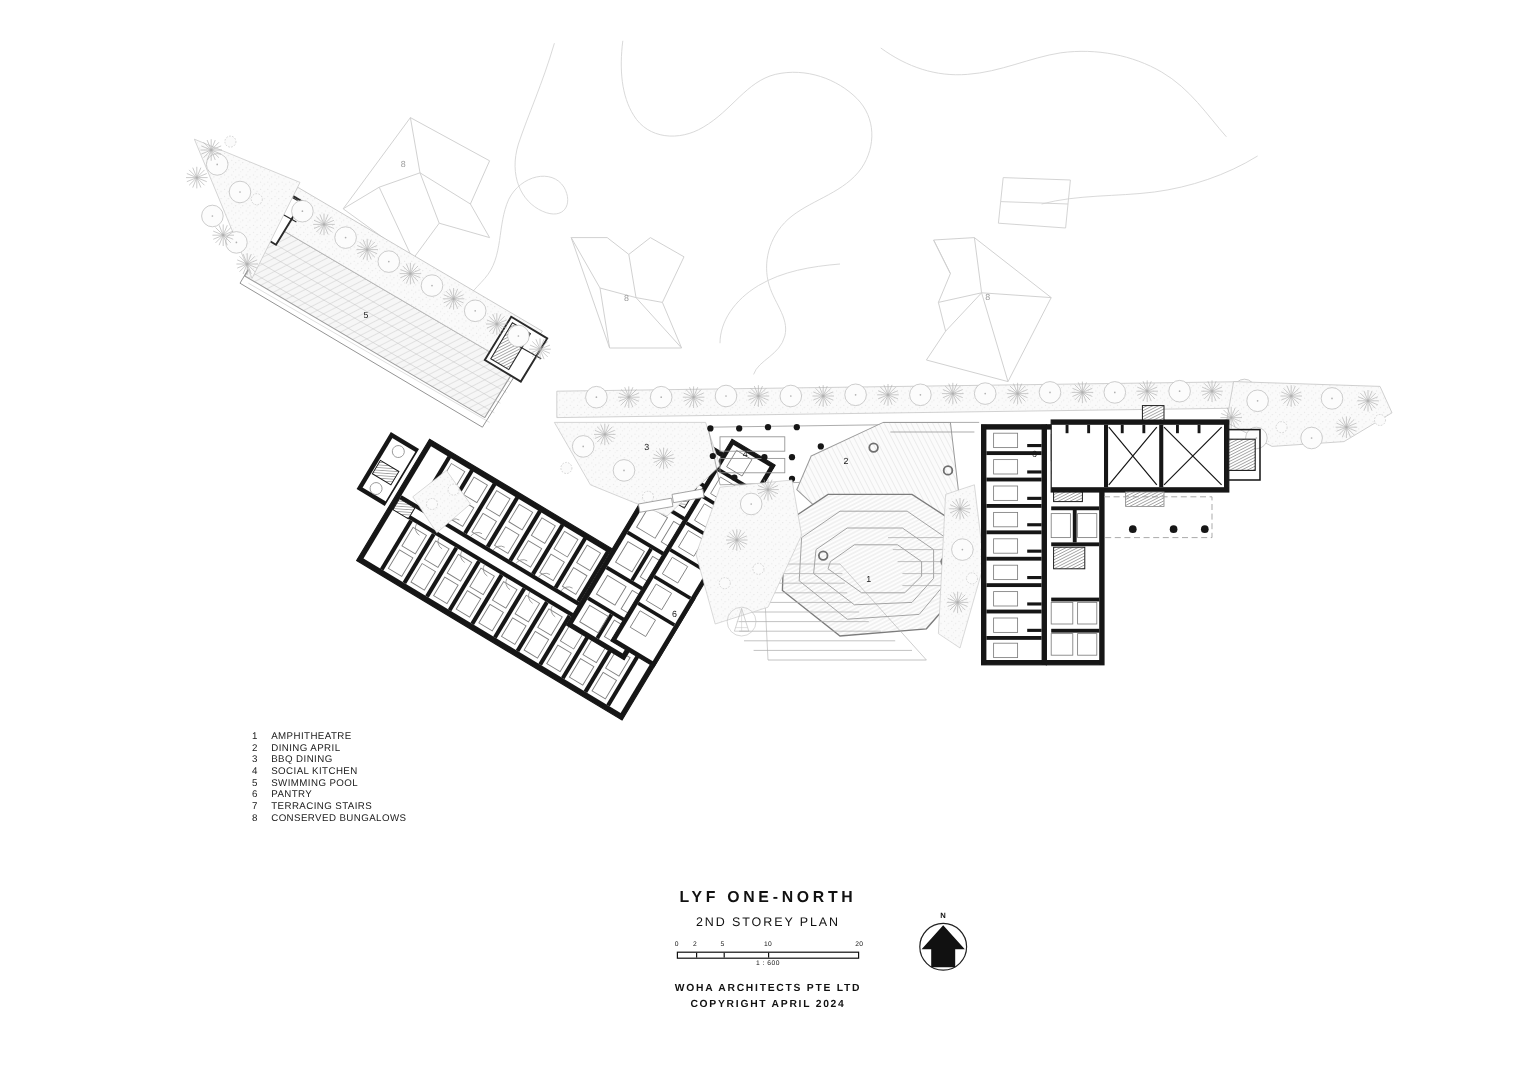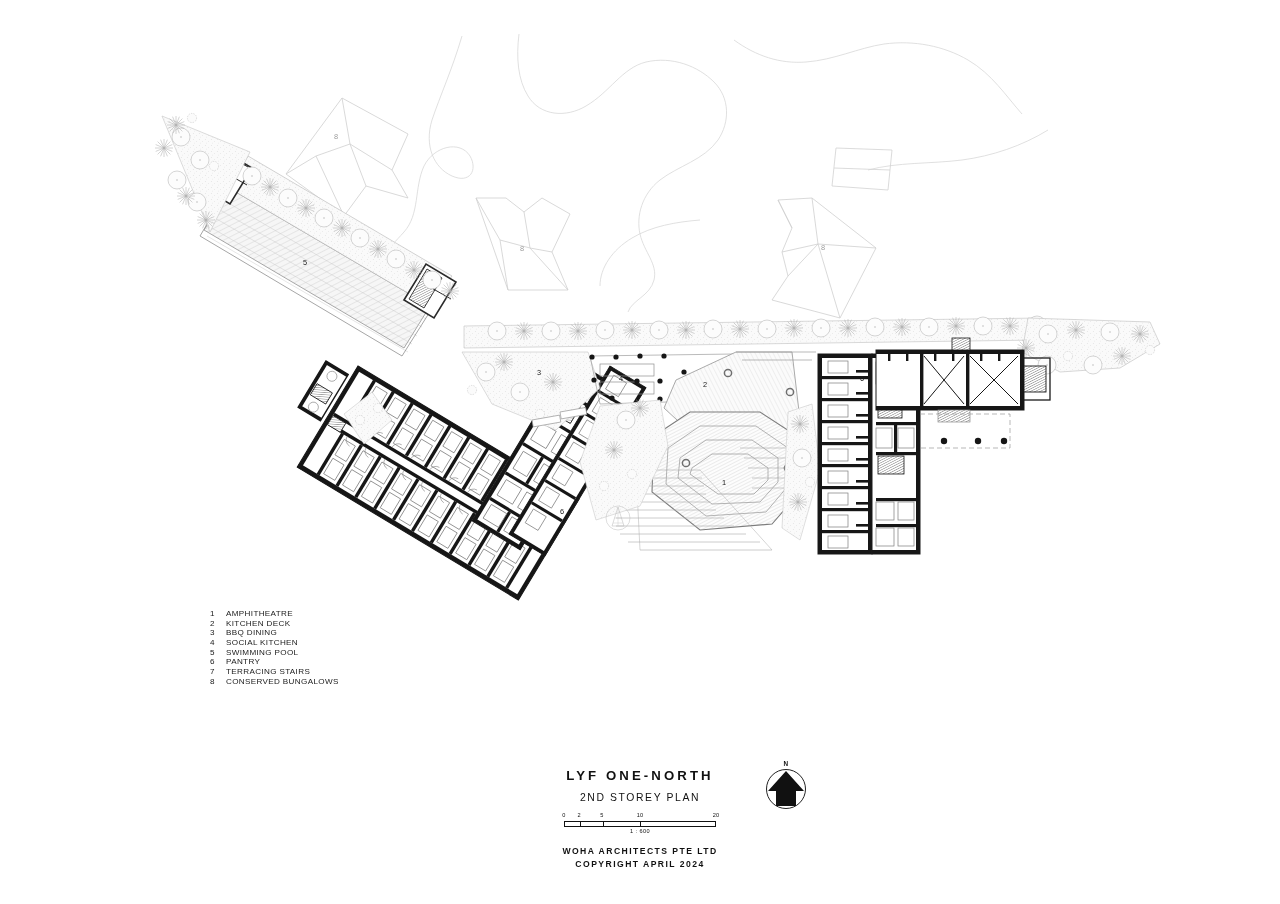--- a/index.html
+++ b/index.html
@@ -57,21 +57,21 @@
   .legend-label {
     font-size: 8.1px;
     letter-spacing: 0.35px;
     color: #1a1a1a;
   }
 
   
   #titleblock {
     position: absolute;
     left: 470px;
-    top: 768px;
+    top: 740px;
     width: 340px;
     text-align: center;
   }
   #project-title {
     font-size: 13.2px;
     font-weight: bold;
     letter-spacing: 3.1px;
     color: #111;
     margin: 0;
   }
@@ -782,21 +782,21 @@
     </g>
   </svg>
 
   <div id="legend">
     <div class="legend-row">
       <span class="legend-num">1</span>
       <span class="legend-label">AMPHITHEATRE</span>
     </div>
     <div class="legend-row">
       <span class="legend-num">2</span>
-      <span class="legend-label">KITCHEN DECK</span>
+      <span class="legend-label">DINING APRIL</span>
     </div>
     <div class="legend-row">
       <span class="legend-num">3</span>
       <span class="legend-label">BBQ DINING</span>
     </div>
     <div class="legend-row">
       <span class="legend-num">4</span>
       <span class="legend-label">SOCIAL KITCHEN</span>
     </div>
     <div class="legend-row">

